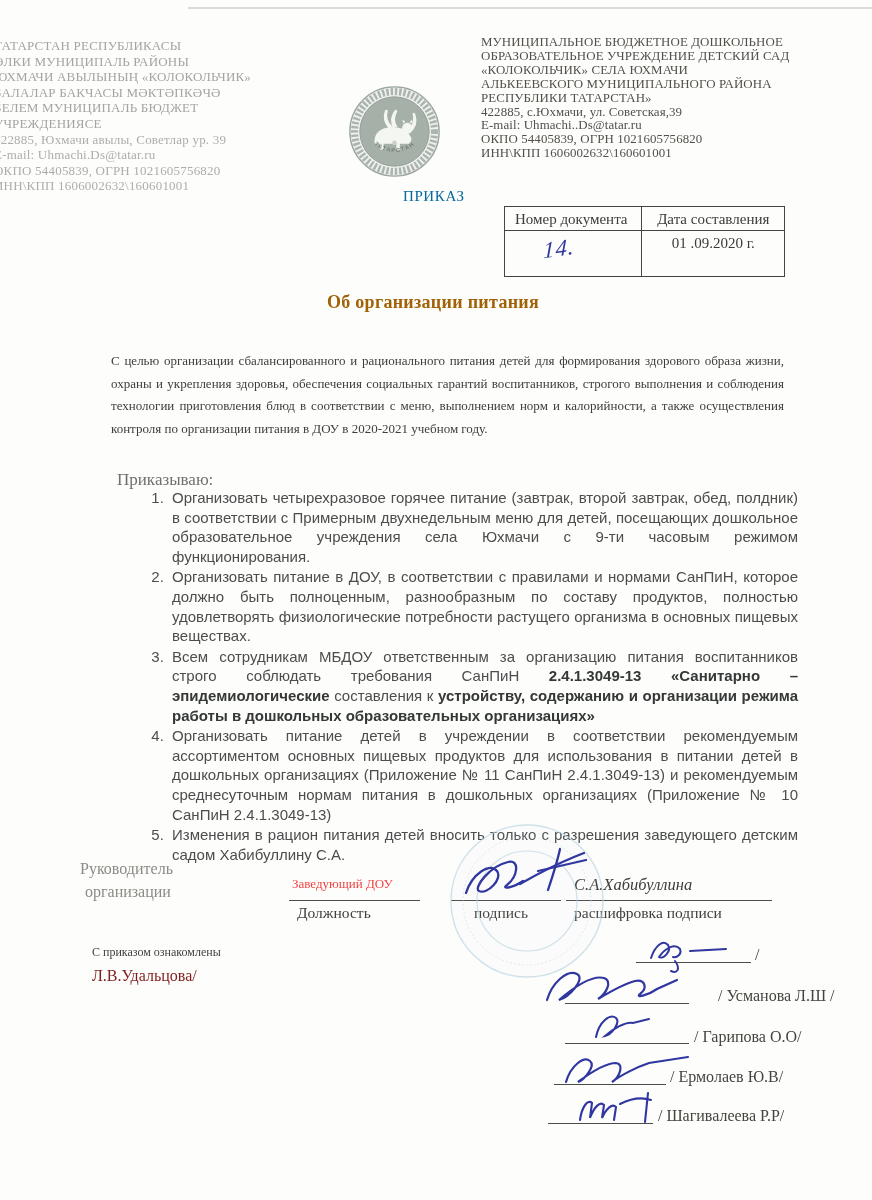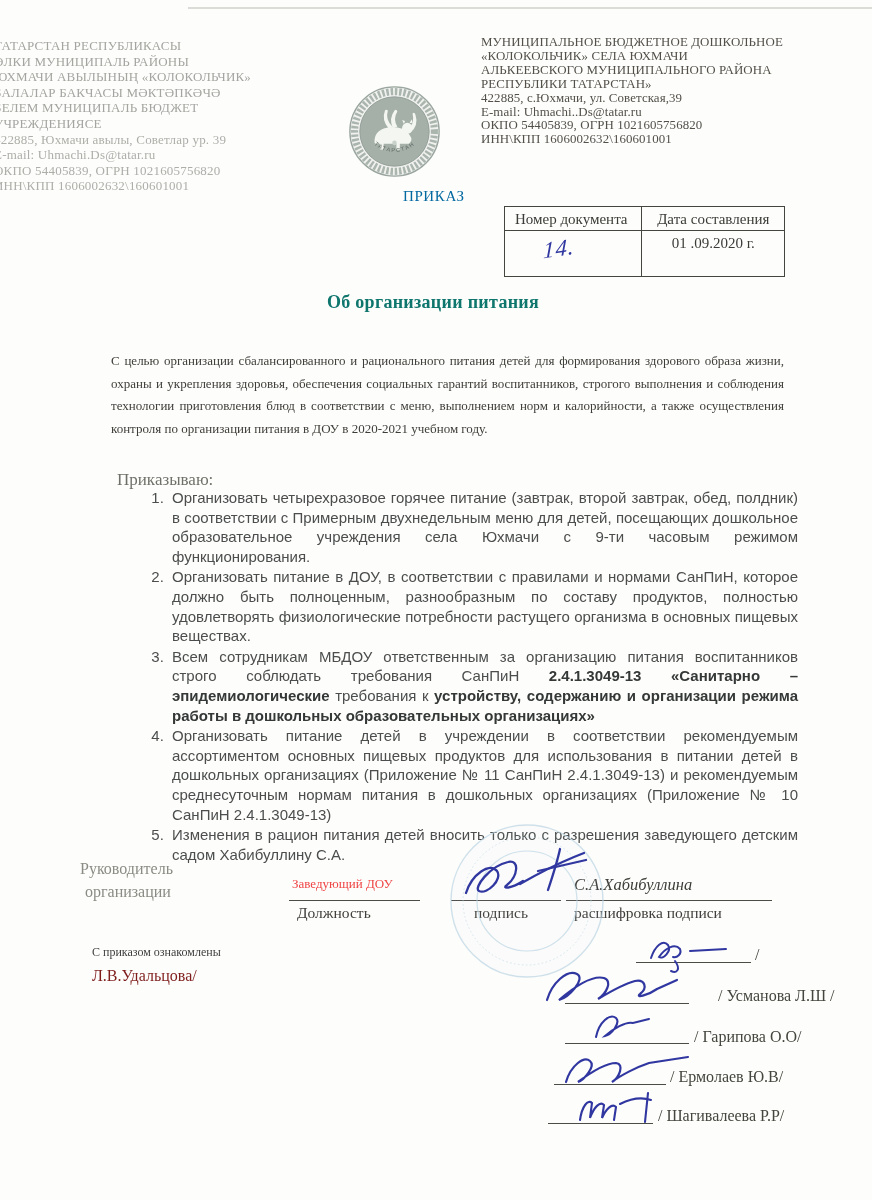--- a/index.html
+++ b/index.html
@@ -19,21 +19,21 @@
   .order-heading{position:absolute;left:403px;top:188px;font-size:15px;letter-spacing:.6px;color:#0369a1;}
 
   
   .doc-table{position:absolute;left:504px;top:206px;width:281px;border-collapse:collapse;padding-left:40px;}
   .doc-table td{border:1.6px solid #45453f;font-size:15px;line-height:18px;color:#3b3b37;vertical-align:top;}
   .doc-table td.c1{width:130px;padding:3px 4px 2px 10px;}
   .doc-table td.c2{width:141px;text-align:center;padding:3px 4px 2px 4px;}
   .doc-table tr.vals td{height:40px;}
   .hand-number{display:inline-block;font-style:italic;color:#3137a0;font-size:23px;transform:rotate(-9deg) skewX(-10deg);margin:6px 0 0 28px;letter-spacing:1px;}
 
-  .doc-title{position:absolute;left:0;top:292px;width:866px;text-align:center;font-weight:bold;font-size:18px;color:#0f766e;letter-spacing:.3px;}
+  .doc-title{position:absolute;left:0;top:292px;width:866px;text-align:center;font-weight:bold;font-size:18px;color:#a16207;letter-spacing:.3px;}
 
   .preamble{position:absolute;left:111px;top:350px;width:673px;font-size:13px;line-height:22.6px;color:#3e3d39;text-align:justify;}
 
   .directive-lead{position:absolute;left:117px;top:470px;font-size:17px;color:#70706a;}
 
   .directive-list{position:absolute;left:140px;top:488px;width:630px;margin:0;padding:0 0 0 28px;
     font-family:"Liberation Sans",sans-serif;font-size:15px;line-height:19.6px;color:#4b4e4d;text-align:justify;}
   .directive-list li{margin:0 0 1px 0;padding-left:4px;}
   .directive-list .b{font-weight:bold;color:#343836;}
 
@@ -67,20 +67,21 @@
     <div>БЕЛЕМ МУНИЦИПАЛЬ БЮДЖЕТ</div>
     <div>УЧРЕЖДЕНИЯСЕ</div>
     <div class="addr">422885, Юхмачи авылы, Советлар ур. 39</div>
     <div class="addr">E-mail: Uhmachi.Ds@tatar.ru</div>
     <div class="addr">ОКПО 54405839, ОГРН 1021605756820</div>
     <div class="addr">ИНН\КПП 1606002632\160601001</div>
   </div>
 
   <div class="header-right">
     <div>МУНИЦИПАЛЬНОЕ БЮДЖЕТНОЕ ДОШКОЛЬНОЕ</div>
+    <div>ОБРАЗОВАТЕЛЬНОЕ УЧРЕЖДЕНИЕ ДЕТСКИЙ САД</div>
     <div>«КОЛОКОЛЬЧИК» СЕЛА ЮХМАЧИ</div>
     <div>АЛЬКЕЕВСКОГО МУНИЦИПАЛЬНОГО РАЙОНА</div>
     <div>РЕСПУБЛИКИ ТАТАРСТАН»</div>
     <div>422885, с.Юхмачи, ул. Советская,39</div>
     <div>E-mail: Uhmachi..Ds@tatar.ru</div>
     <div>ОКПО 54405839, ОГРН 1021605756820</div>
     <div>ИНН\КПП 1606002632\160601001</div>
   </div>
 
   <svg class="emblem" viewBox="0 0 100 100">
@@ -126,21 +127,21 @@
 
   <div class="doc-title">Об организации питания</div>
 
   <div class="preamble">С целью организации сбалансированного и рационального питания детей для формирования здорового образа жизни, охраны и укрепления здоровья, обеспечения социальных гарантий воспитанников, строгого выполнения и соблюдения технологии приготовления блюд в соответствии с меню, выполнением норм и калорийности, а также осуществления контроля по организации питания в ДОУ  в 2020-2021 учебном году.</div>
 
   <div class="directive-lead">Приказываю:</div>
 
   <ol class="directive-list">
     <li><span>Организовать четырехразовое  горячее питание (завтрак, второй завтрак, обед, полдник) в соответствии с Примерным двухнедельным меню для детей, посещающих дошкольное образовательное учреждения села Юхмачи с 9-ти часовым режимом функционирования.</span></li>
     <li><span>Организовать питание в ДОУ, в соответствии с правилами и нормами СанПиН, которое должно быть полноценным, разнообразным по составу продуктов, полностью удовлетворять физиологические потребности растущего организма в основных пищевых веществах.</span></li>
-    <li><span>Всем сотрудникам МБДОУ ответственным за организацию питания воспитанников строго соблюдать требования СанПиН </span><span class="b">2.4.1.3049-13 «Санитарно – эпидемиологические</span><span> требования к </span><span class="b">устройству, содержанию и организации режима работы в дошкольных образовательных организациях»</span></li>
+    <li><span>Всем сотрудникам МБДОУ ответственным за организацию питания воспитанников строго соблюдать требования СанПиН </span><span class="b">2.4.1.3049-13 «Санитарно – эпидемиологические</span><span> составления к </span><span class="b">устройству, содержанию и организации режима работы в дошкольных образовательных организациях»</span></li>
     <li><span>Организовать питание детей в учреждении в соответствии рекомендуемым ассортиментом основных пищевых продуктов для использования в питании детей в дошкольных организациях (Приложение № 11 СанПиН 2.4.1.3049-13) и рекомендуемым среднесуточным нормам питания в дошкольных организациях (Приложение № 10 СанПиН 2.4.1.3049-13)</span></li>
     <li><span>Изменения в рацион питания детей вносить только с разрешения заведующего детским садом Хабибуллину С.А.</span></li>
   </ol>
 
   <div class="abs role1">Руководитель</div>
   <div class="abs role2">организации</div>
 
   <div class="abs pos-val">Заведующий ДОУ</div>
   <div class="abs name-val">С.А.Хабибуллина</div>
 

